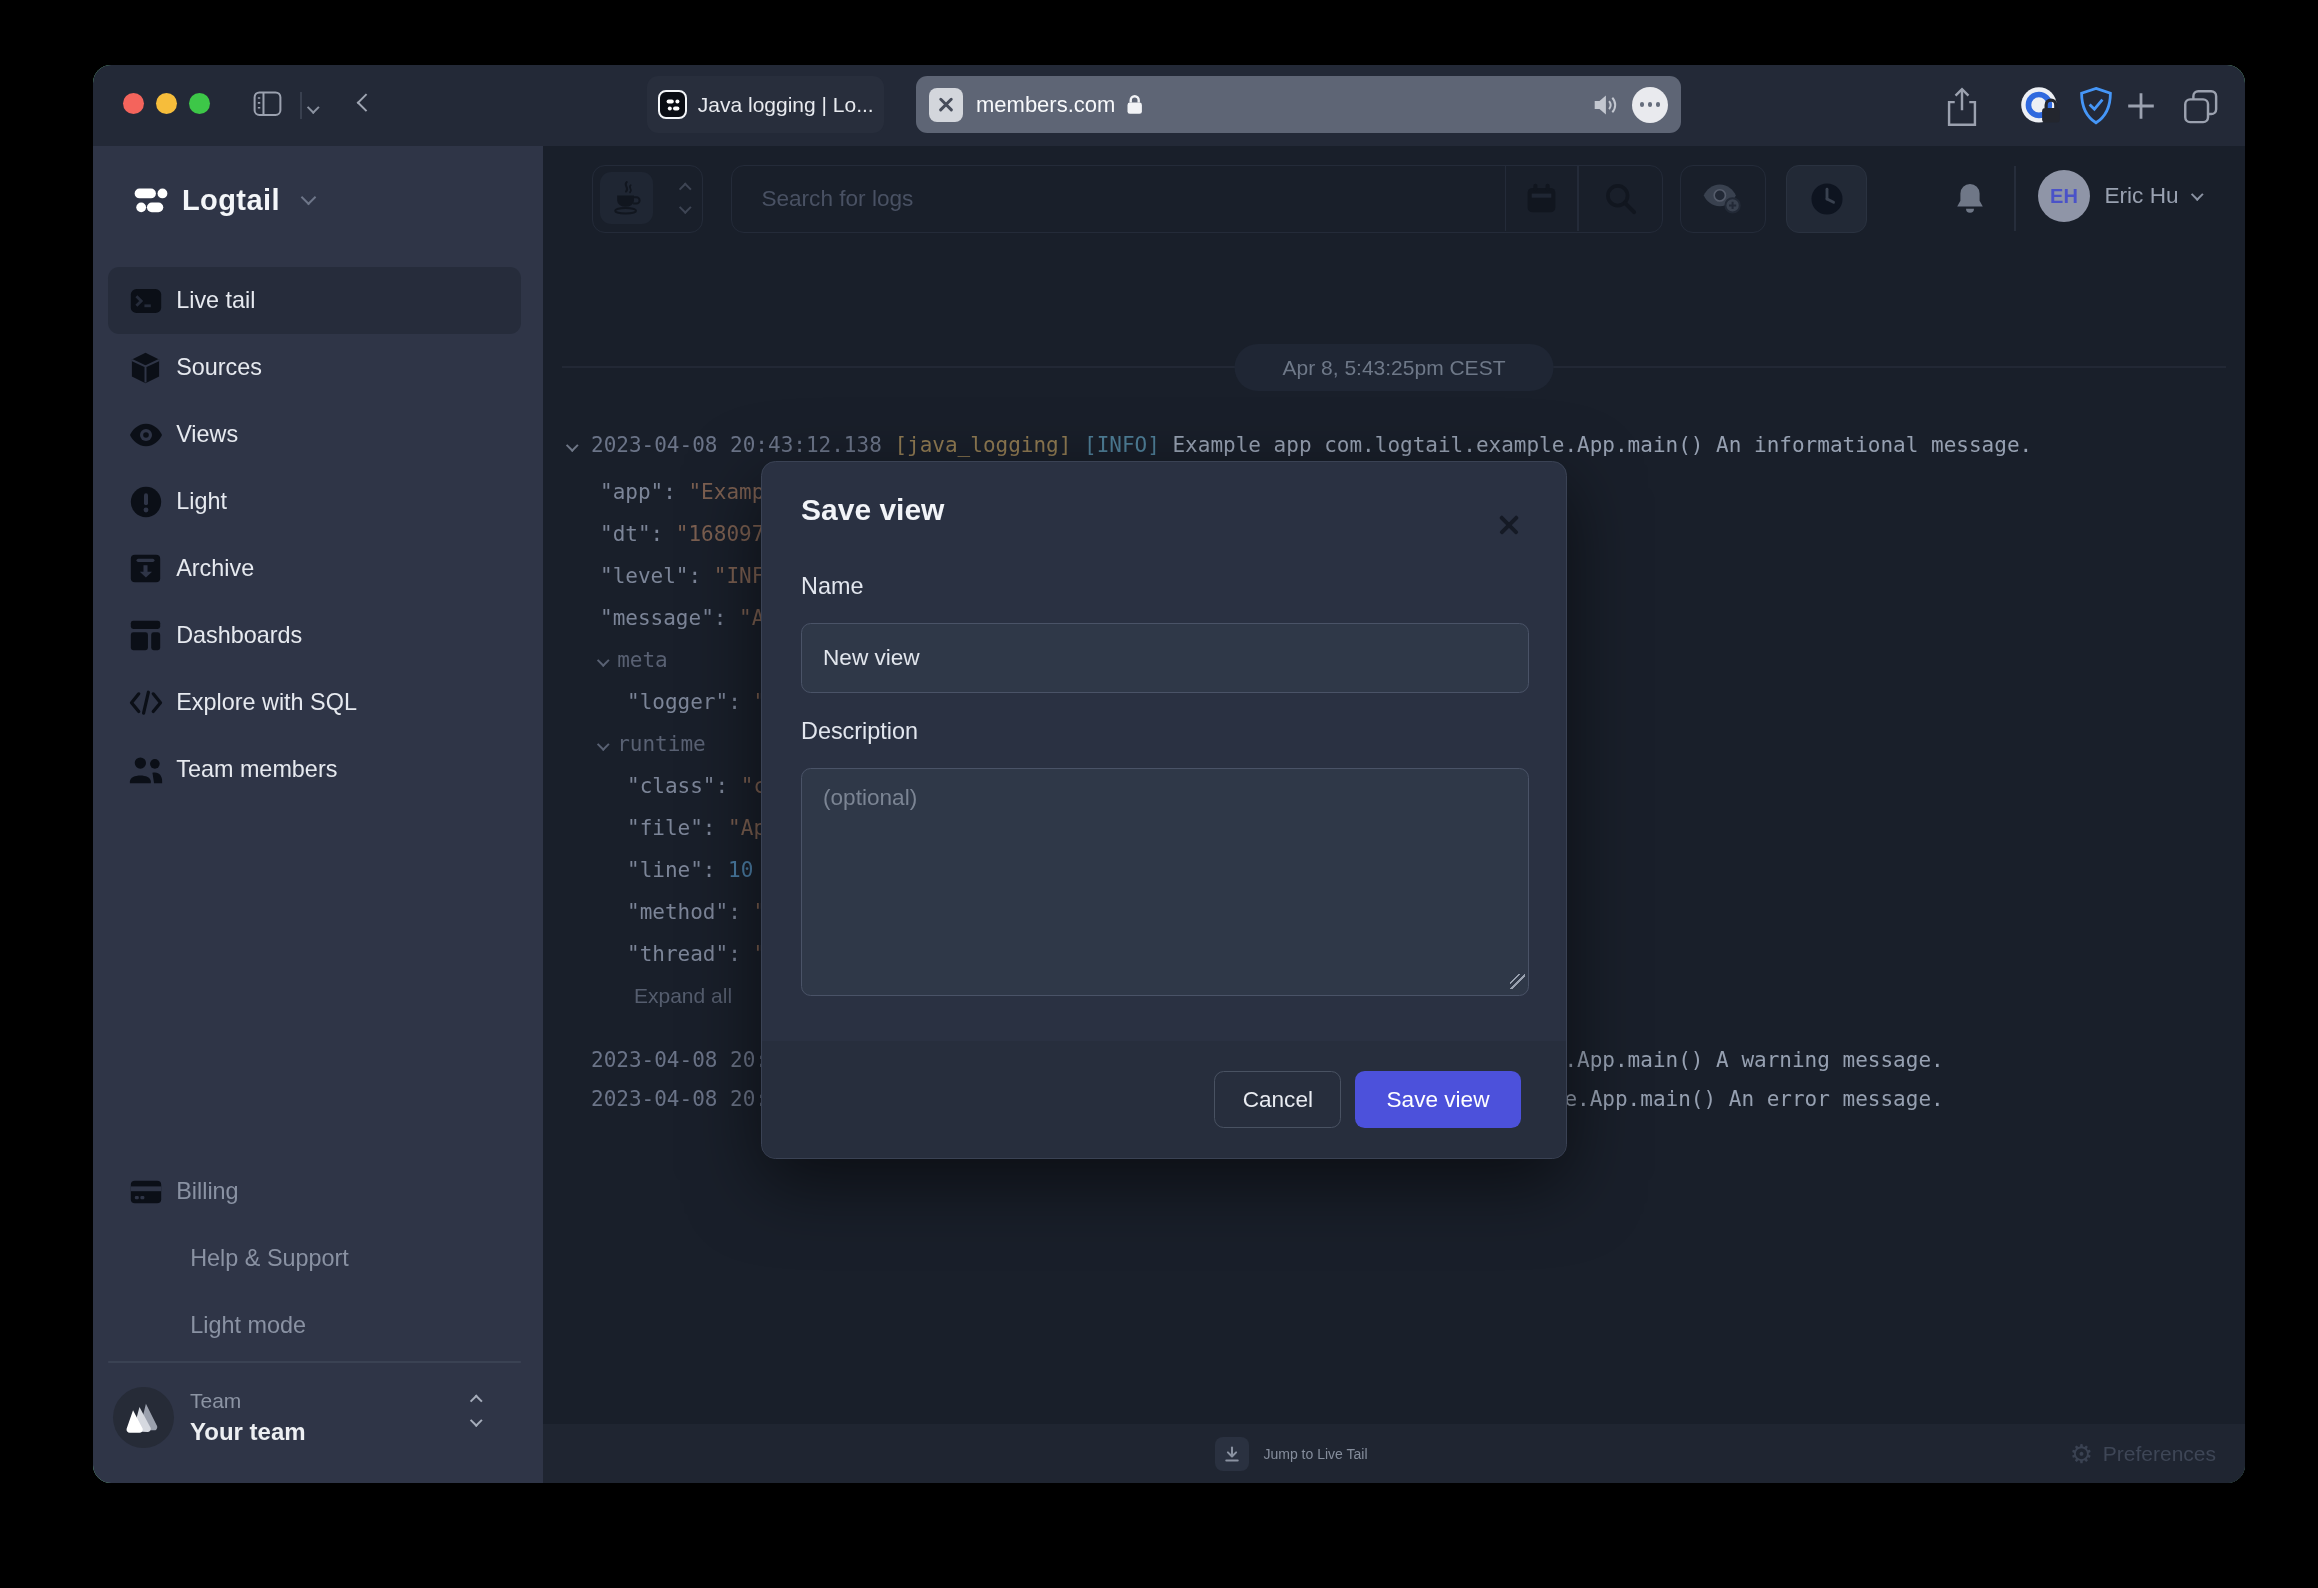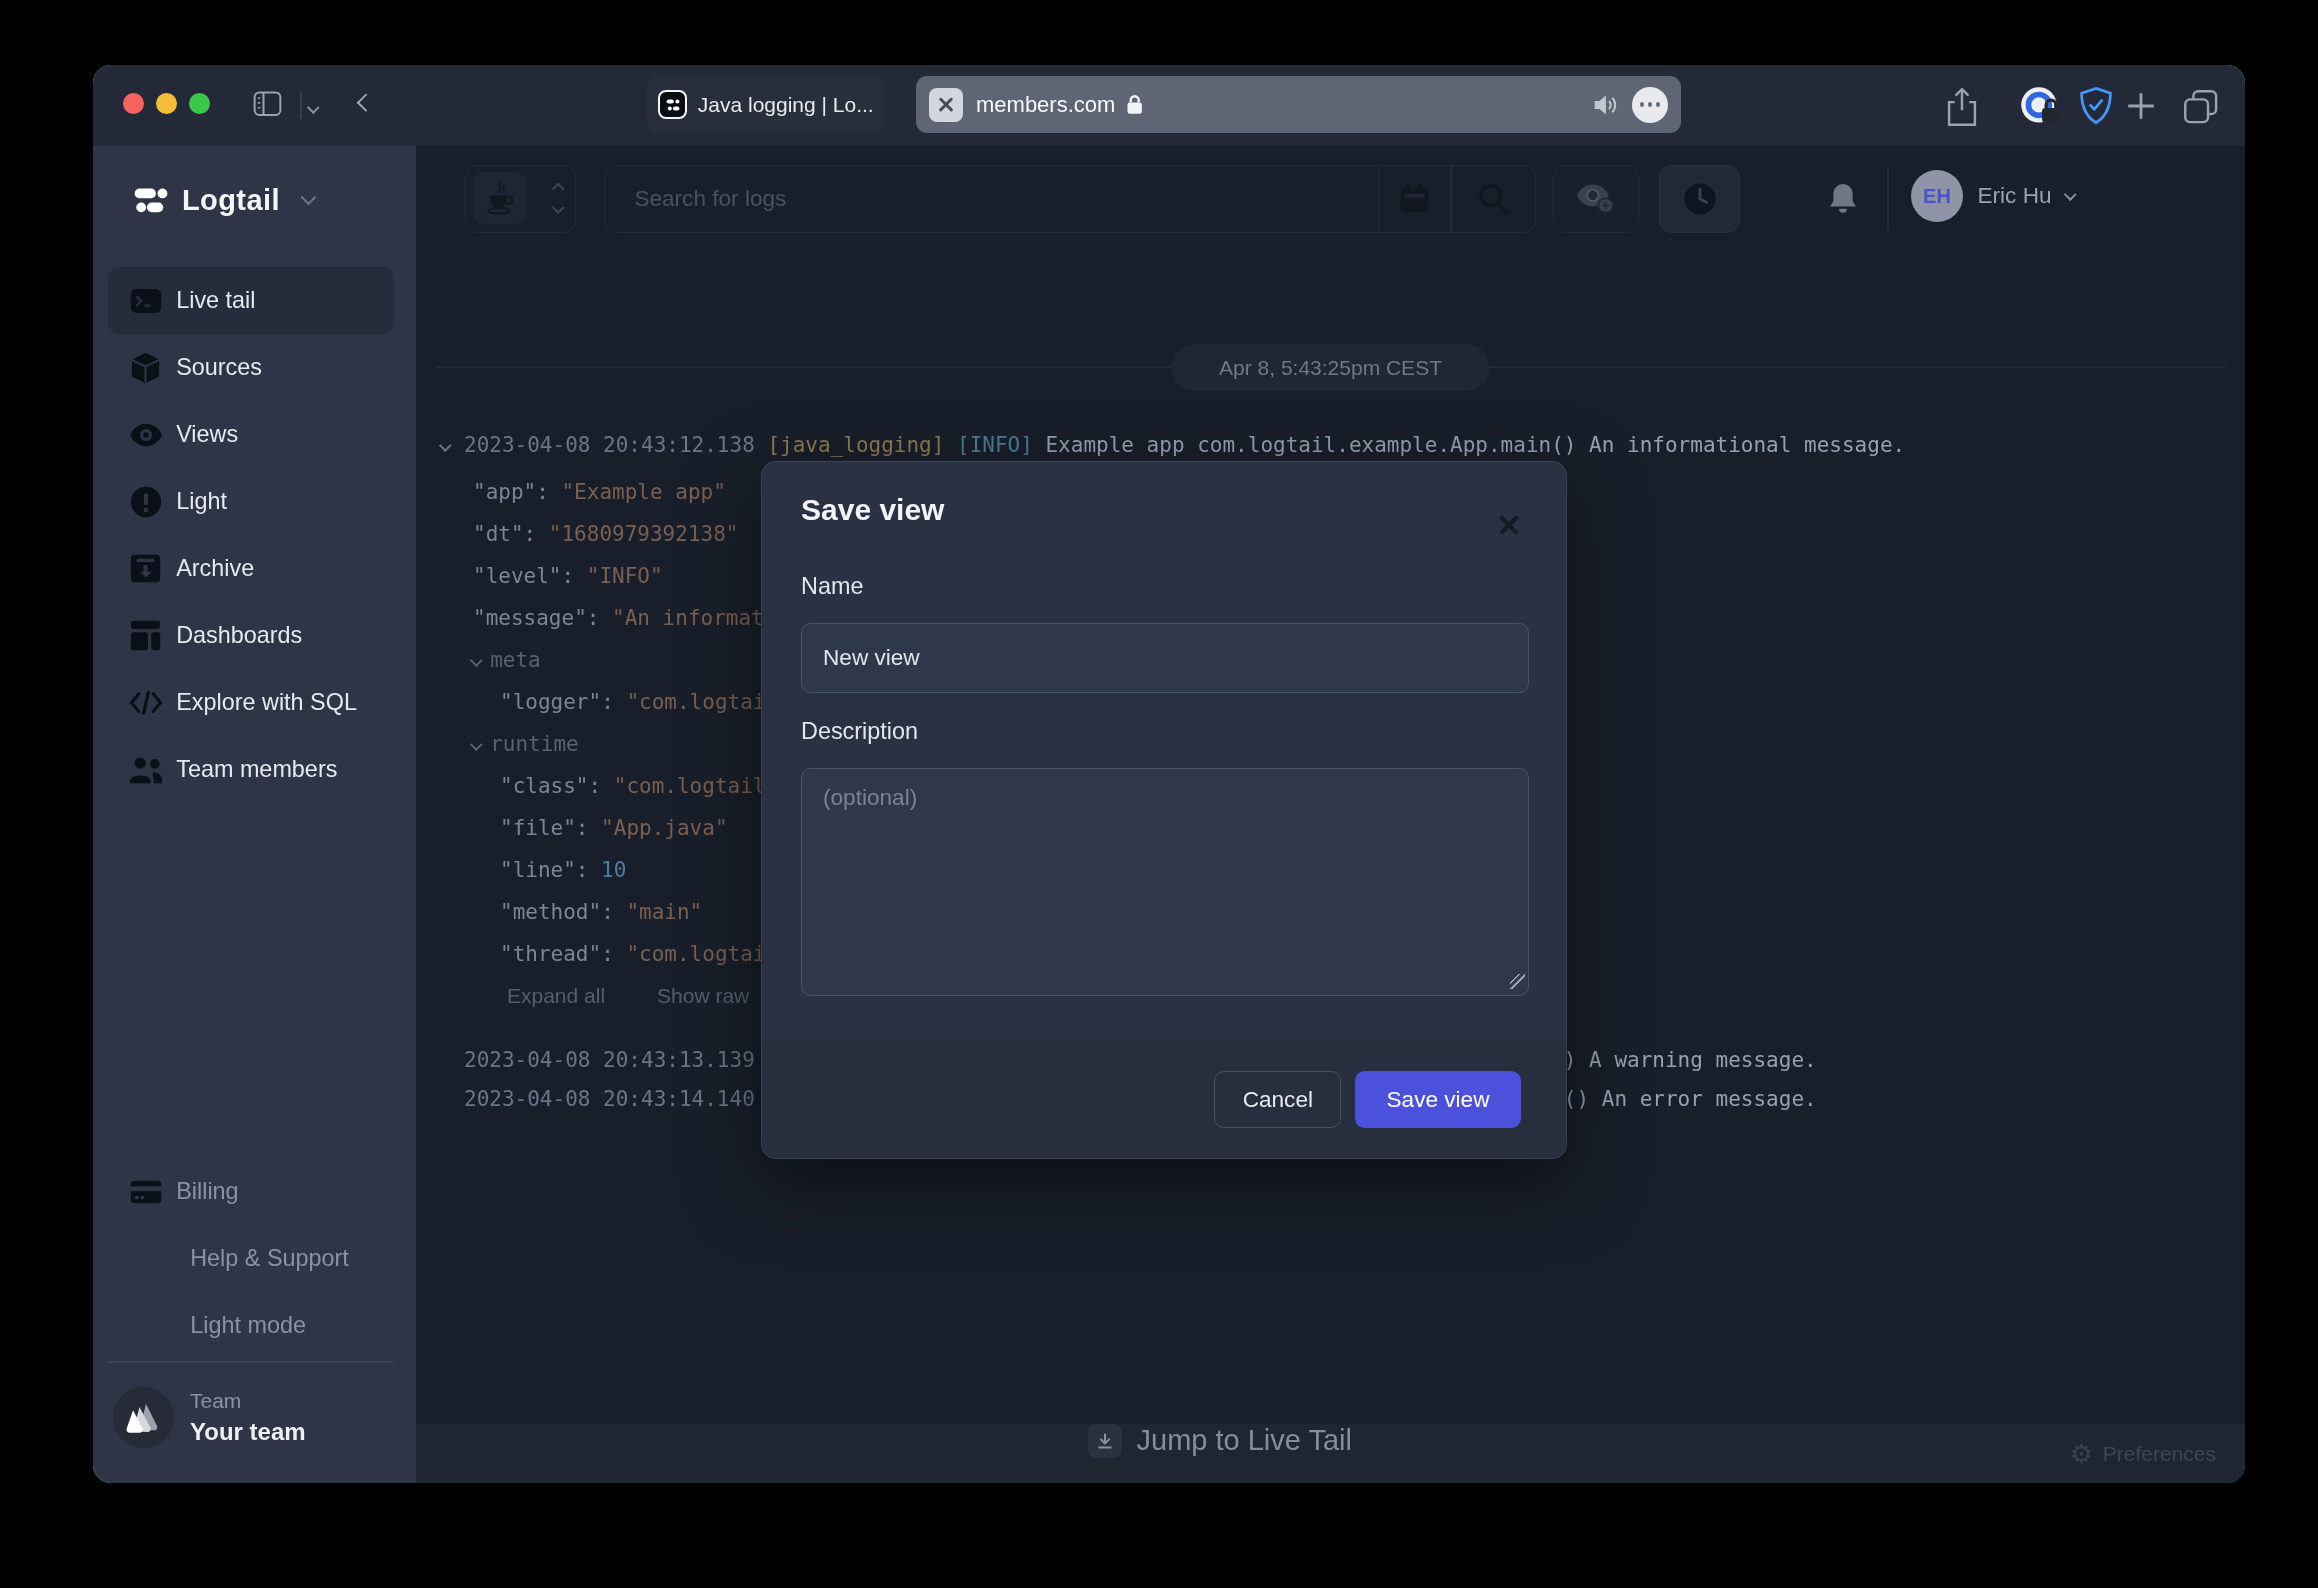--- a/index.html
+++ b/index.html
@@ -31,21 +31,21 @@
   .xext{width:34px;height:34px;border-radius:8px;background:#D3D6DC;position:relative;flex:none}
   .xext:before,.xext:after{content:"";position:absolute;left:8px;top:15.3px;width:18px;height:3.2px;background:#474D5B;border-radius:1.6px}
   .xext:before{transform:rotate(45deg)}.xext:after{transform:rotate(-45deg)}
   .url{margin-left:13px;color:#F8F9FB;font-size:22px}
   .abar-right{margin-left:auto;display:flex;align-items:center;gap:11.3px}
   .ellipsis{width:36px;height:36px;border-radius:50%;background:#E9EAEE;display:flex;align-items:center;justify-content:center;gap:3.2px}
   .ellipsis i{width:4.8px;height:4.8px;border-radius:50%;background:#666D7C}
 
   
   .app{position:absolute;top:81px;left:0;right:0;bottom:0;display:flex}
-  .sidebar{width:323px;flex:none;background:#2F3547;position:relative}
+  .sidebar{width:450px;flex:none;background:#2F3547;position:relative}
   .main{flex:1;background:#191F2A;position:relative;overflow:hidden}
 
   
   .brand{position:absolute;left:40px;top:36px;display:flex;align-items:center;gap:13px}
   .brand-name{font-size:29px;font-weight:700;color:#F4F6F9;letter-spacing:0.4px}
   .brand .chev{color:#6E7689;margin-left:9.7px;margin-top:-4.8px}
   .nav{position:absolute;left:14.5px;right:22px;top:121px}
   .nav-item{height:67px;border-radius:11.3px;display:flex;align-items:center;padding-left:21px;cursor:pointer}
   .nav-item.active{background:#262C3B}
   .nav-item .ic{width:34px;display:flex;justify-content:center;flex:none}
@@ -94,21 +94,21 @@
   .json{position:absolute;left:0;top:325px}
   .jrow{height:42px;display:flex;align-items:center}
   .i1{padding-left:57px}.i2{padding-left:84px}
   .jkey{color:#7C8598}.jval{color:#7B5F50;margin-left:12.6px}.jnum{color:#4B7DA5;margin-left:12.6px}
   .jgrp{padding-left:56px;color:#596173}
   .jgrp .glbl{margin-left:9.7px}
   .jactions{height:42px;display:flex;align-items:center;padding-left:91px;gap:52px;
             font-family:"Liberation Sans",sans-serif;font-size:21px;color:#555D6E}
   
   .bottombar{position:absolute;left:0;right:0;bottom:0;height:59px;background:#1F2531}
-  .jump{position:absolute;left:672px;top:0;height:59px;display:flex;align-items:flex-start;gap:14.5px;color:#858D9C;font-size:29px}
+  .jump{position:absolute;left:672px;top:0;height:59px;display:flex;align-items:center;gap:14.5px;color:#858D9C;font-size:14px}
   .jump-key{width:34px;height:34px;border-radius:8px;background:#2A3140;display:flex;align-items:center;justify-content:center}
   .prefs{position:absolute;right:29px;top:0;height:59px;display:flex;align-items:center;gap:9.7px;color:#3E4656;font-size:21px}
   .gear{font-family:"DejaVu Sans",sans-serif;font-size:26px;color:#3A4252}
 
   
   .modal{position:absolute;left:668px;top:396px;width:806px;height:698px;background:#2A3142;border:0.8px solid #3A4254;
          border-radius:14.5px;box-sizing:border-box;box-shadow:0 24px 73px rgba(0,0,0,.55)}
   .m-title{position:absolute;left:39px;top:31px;font-size:30px;font-weight:700;color:#F2F4F8}
   .m-close{position:absolute;right:44px;top:50px;width:26px;height:26px;cursor:pointer}
   .m-close:before,.m-close:after{content:"";position:absolute;left:0.8px;top:11.3px;width:24px;height:3.6px;background:#151A25;border-radius:1.6px}

